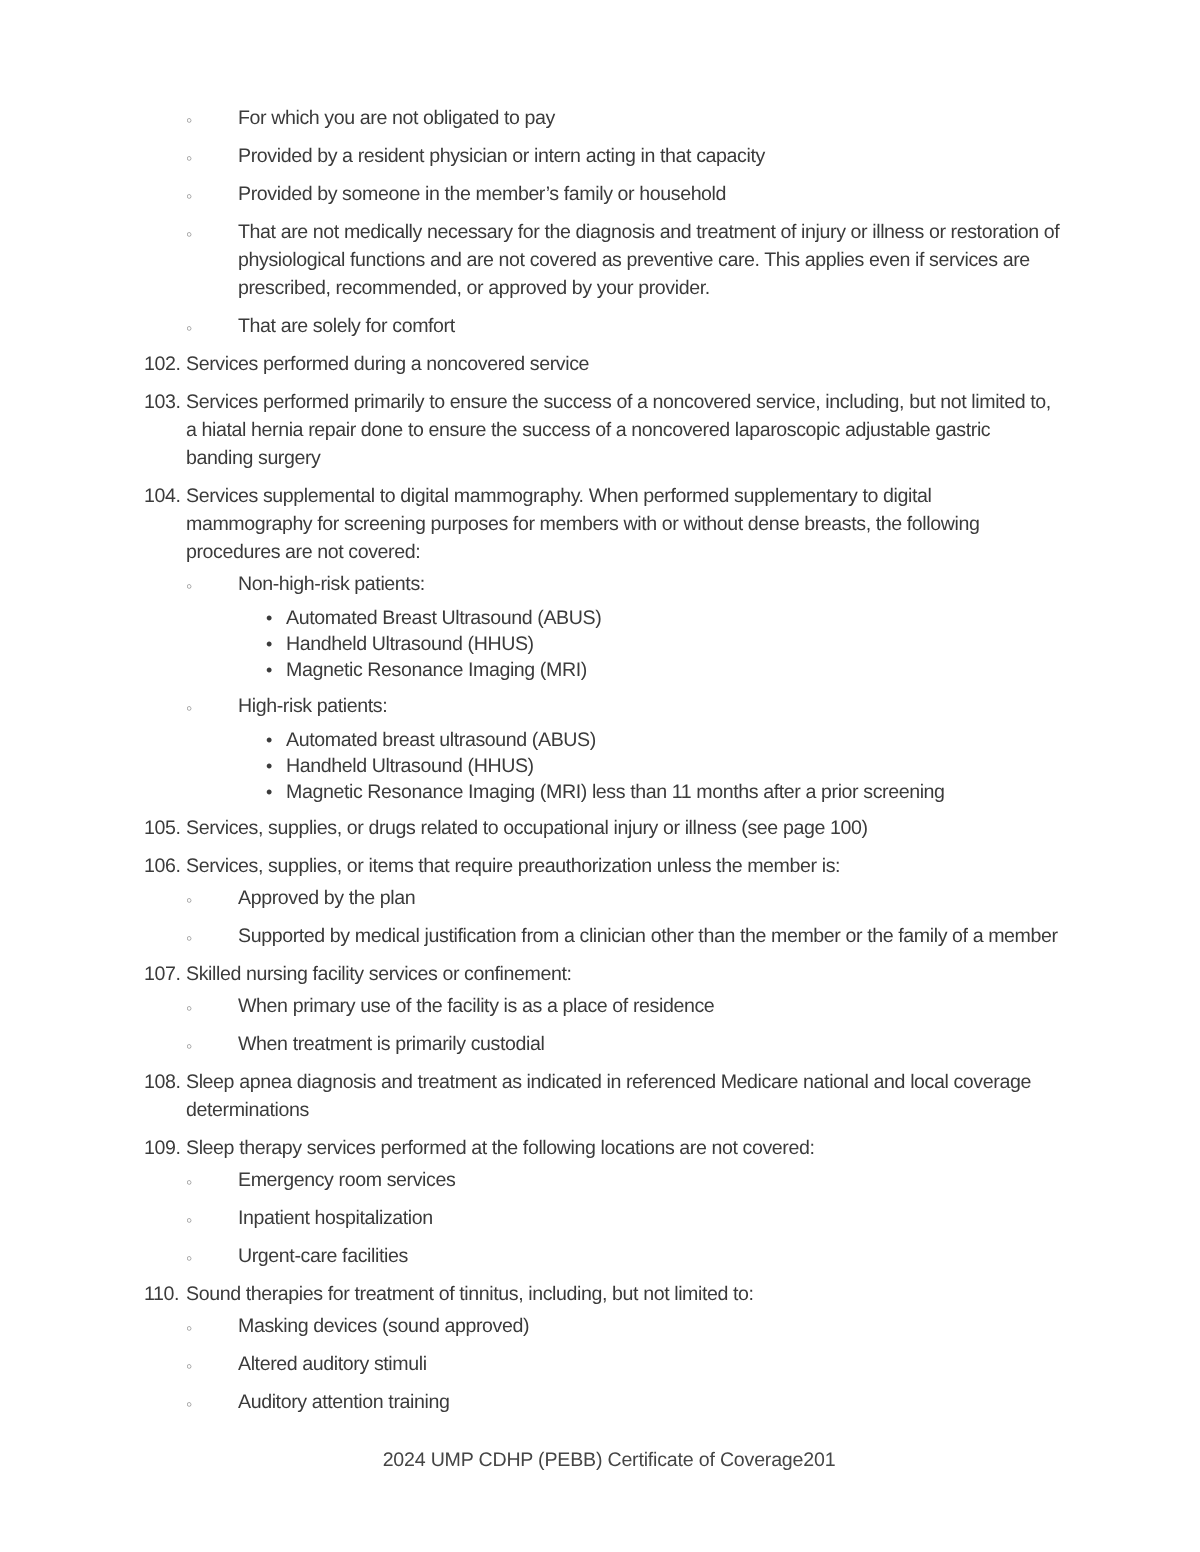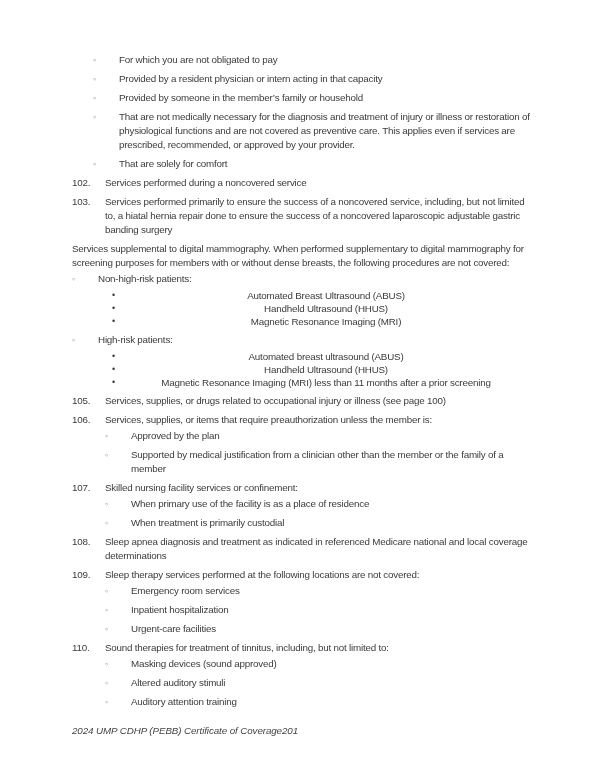--- a/index.html
+++ b/index.html
@@ -22,40 +22,40 @@
 
   
   .b1 { display: flex; margin-bottom: 5px; }
   .b1-glyph {
     width: 11px; flex: none;
     color: #909090; font-size: 9px; line-height: 14px;
   }
   .b1-body { flex: 1; min-width: 0; margin-left: 15px; }
 
   
-  .num-item { display: flex; margin-bottom: 5px; gap: 12px; }
+  .num-item { display: flex; margin-bottom: 5px; }
   .num { width: 21px; flex: none; }
   .num-body { flex: 1; min-width: 0; }
   .num-bullets { margin-top: 2px; }
   .num-bullets .b1:last-child { margin-bottom: 0; }
 
   
   .b2-list { margin: 3px 0 0 14px; line-height: 13px; }
   .b2 { display: flex; }
   .b2-glyph {
     width: 10px; flex: none;
     color: #3b3b3b; font-size: 9px; line-height: 13px;
   }
-  .b2-text { flex: 1; min-width: 0; text-align: center; }
+  .b2-text { flex: 1; min-width: 0; }
 
   
   .footer {
     position: absolute; top: 724px; left: 72px; width: 465px;
-    display: flex; justify-content: flex-start;
-    font-style: italic; color: #454545; letter-spacing: -0.1px;
+    display: flex; justify-content: center;
+    color: #454545; letter-spacing: -0.1px;
   }
 </style>
 </head>
 <body>
 
 <div class="page">
   <div class="content">
     <div class="intro-list" id="intro-bullets">
         <div class="b1">
           <span class="b1-glyph">◦</span>
@@ -95,20 +95,21 @@
             <div class="num-text">Services performed during a noncovered service</div>
           </div>
         </div>
         <div class="num-item">
           <span class="num">103.</span>
           <div class="num-body">
             <div class="num-text">Services performed primarily to ensure the success of a noncovered service, including, but not limited to, a hiatal hernia repair done to ensure the success of a noncovered laparoscopic adjustable gastric banding surgery</div>
           </div>
         </div>
         <div class="num-item">
+          <span class="num">104.</span>
           <div class="num-body">
             <div class="num-text">Services supplemental to digital mammography. When performed supplementary to digital mammography for screening purposes for members with or without dense breasts, the following procedures are not covered:</div>
             <div class="num-bullets">
               <div class="b1">
                 <span class="b1-glyph">◦</span>
                 <div class="b1-body">
                   <div class="b1-text">Non-high-risk patients:</div>
                   <div class="b2-list">
                     <div class="b2">
                       <span class="b2-glyph">•</span>

